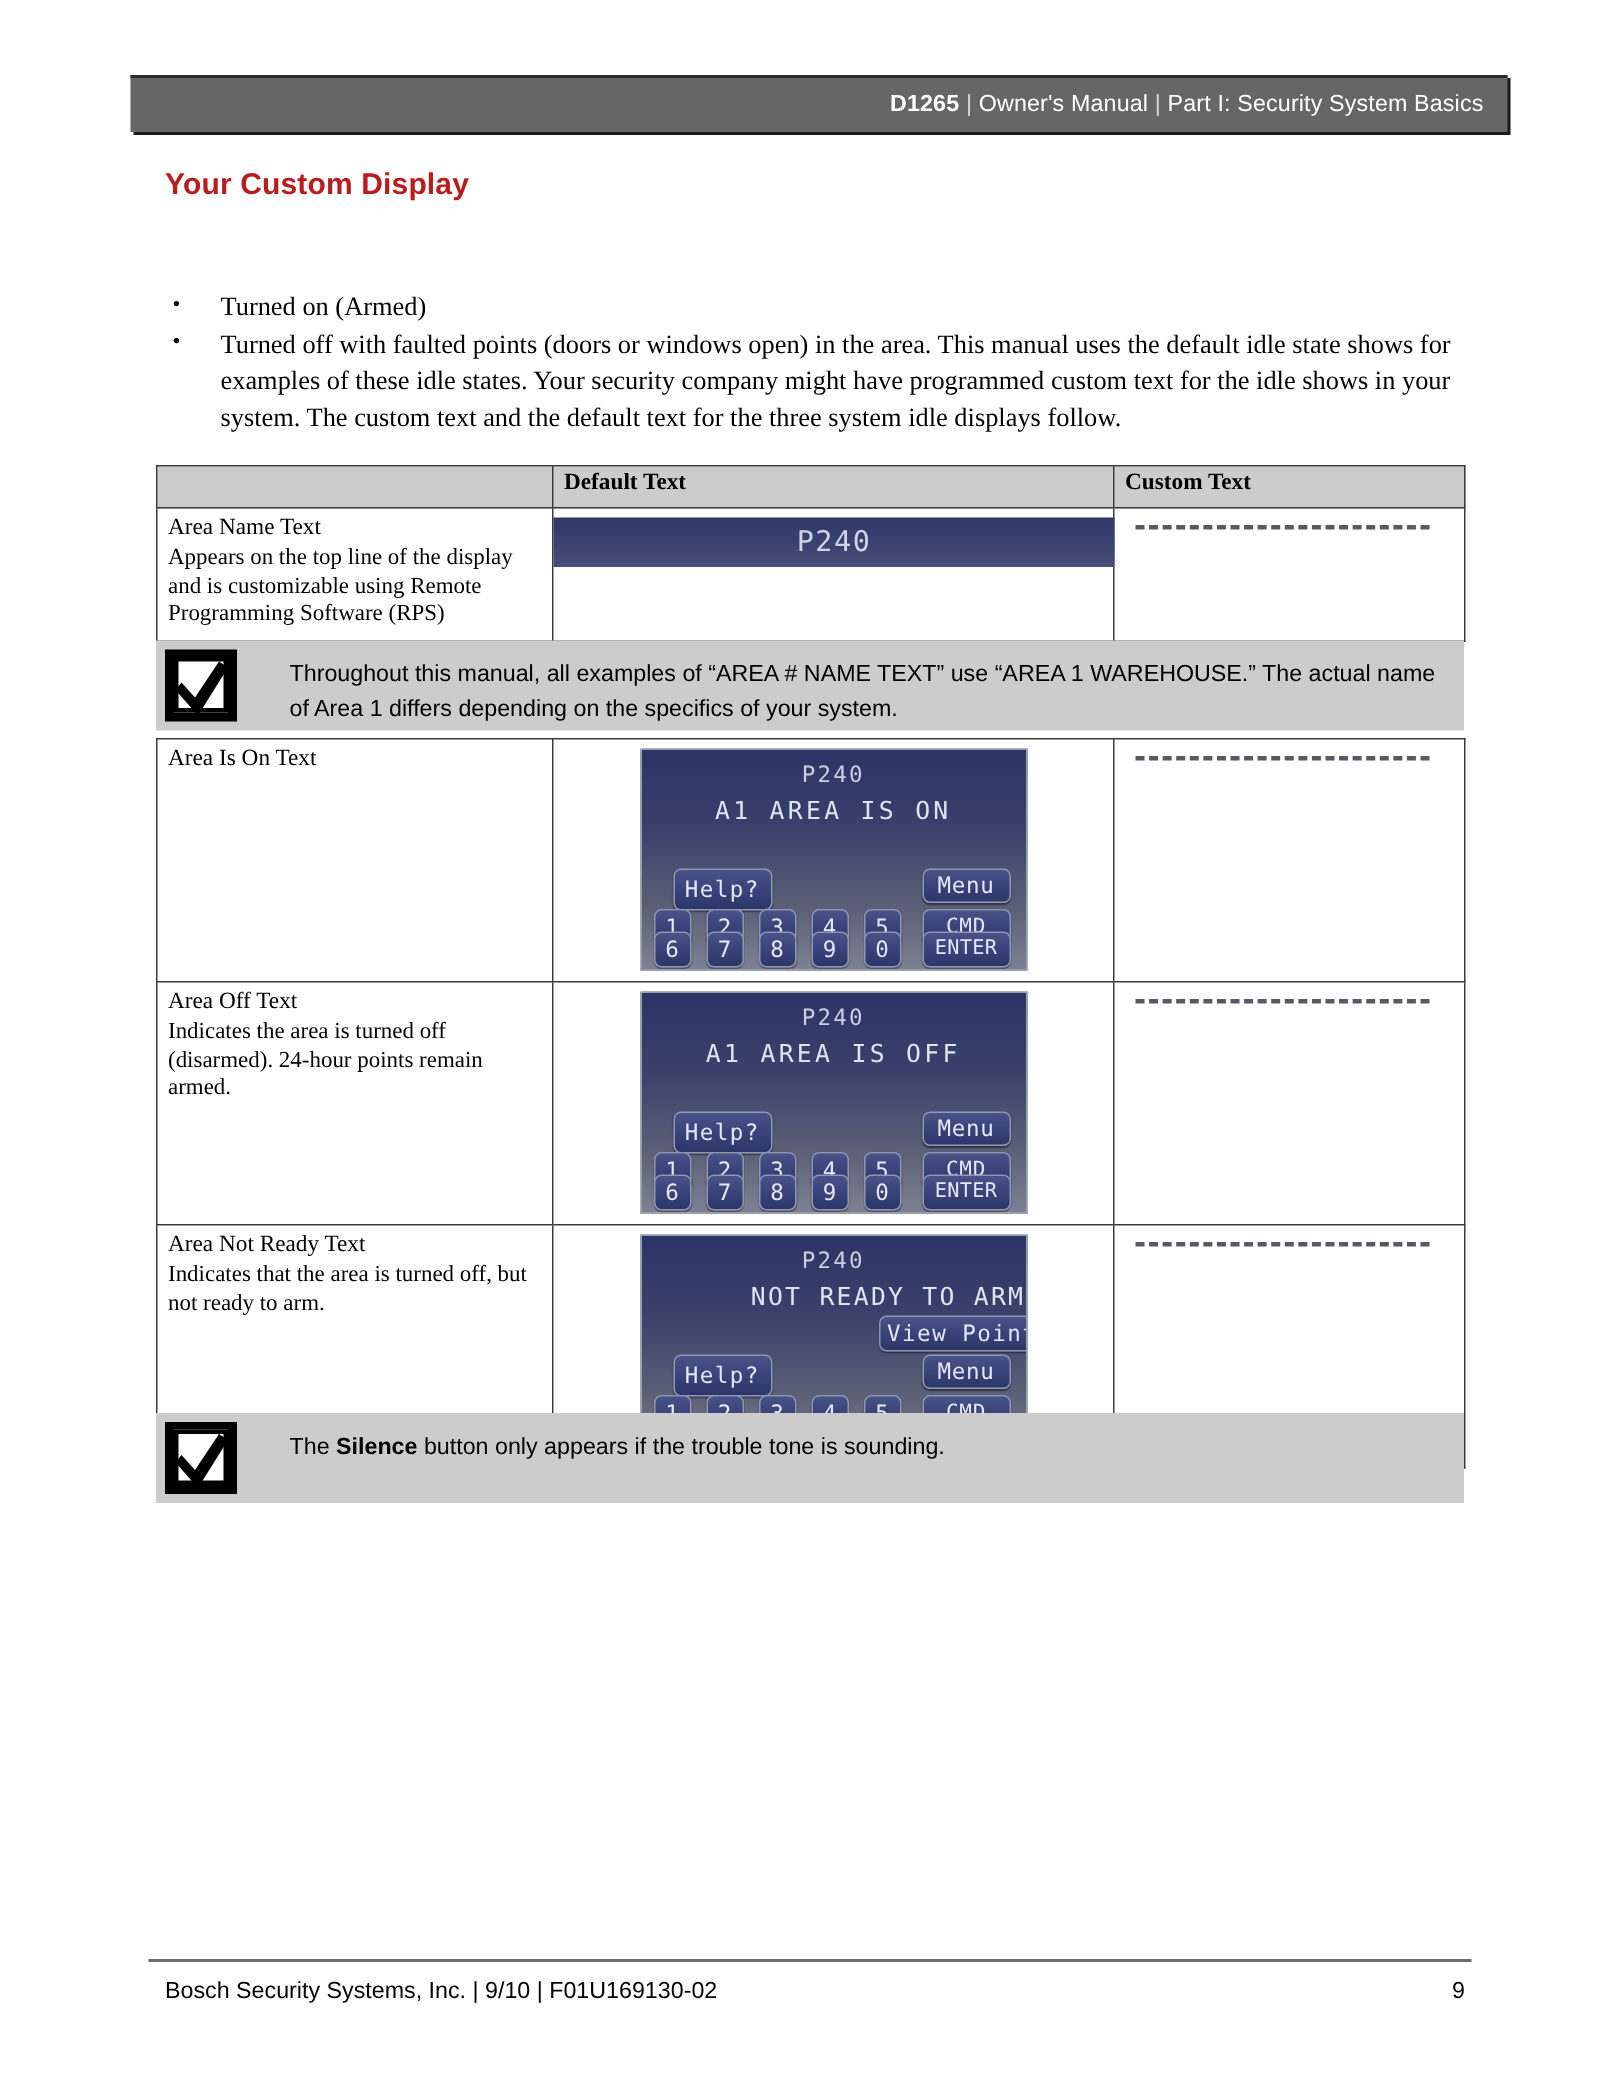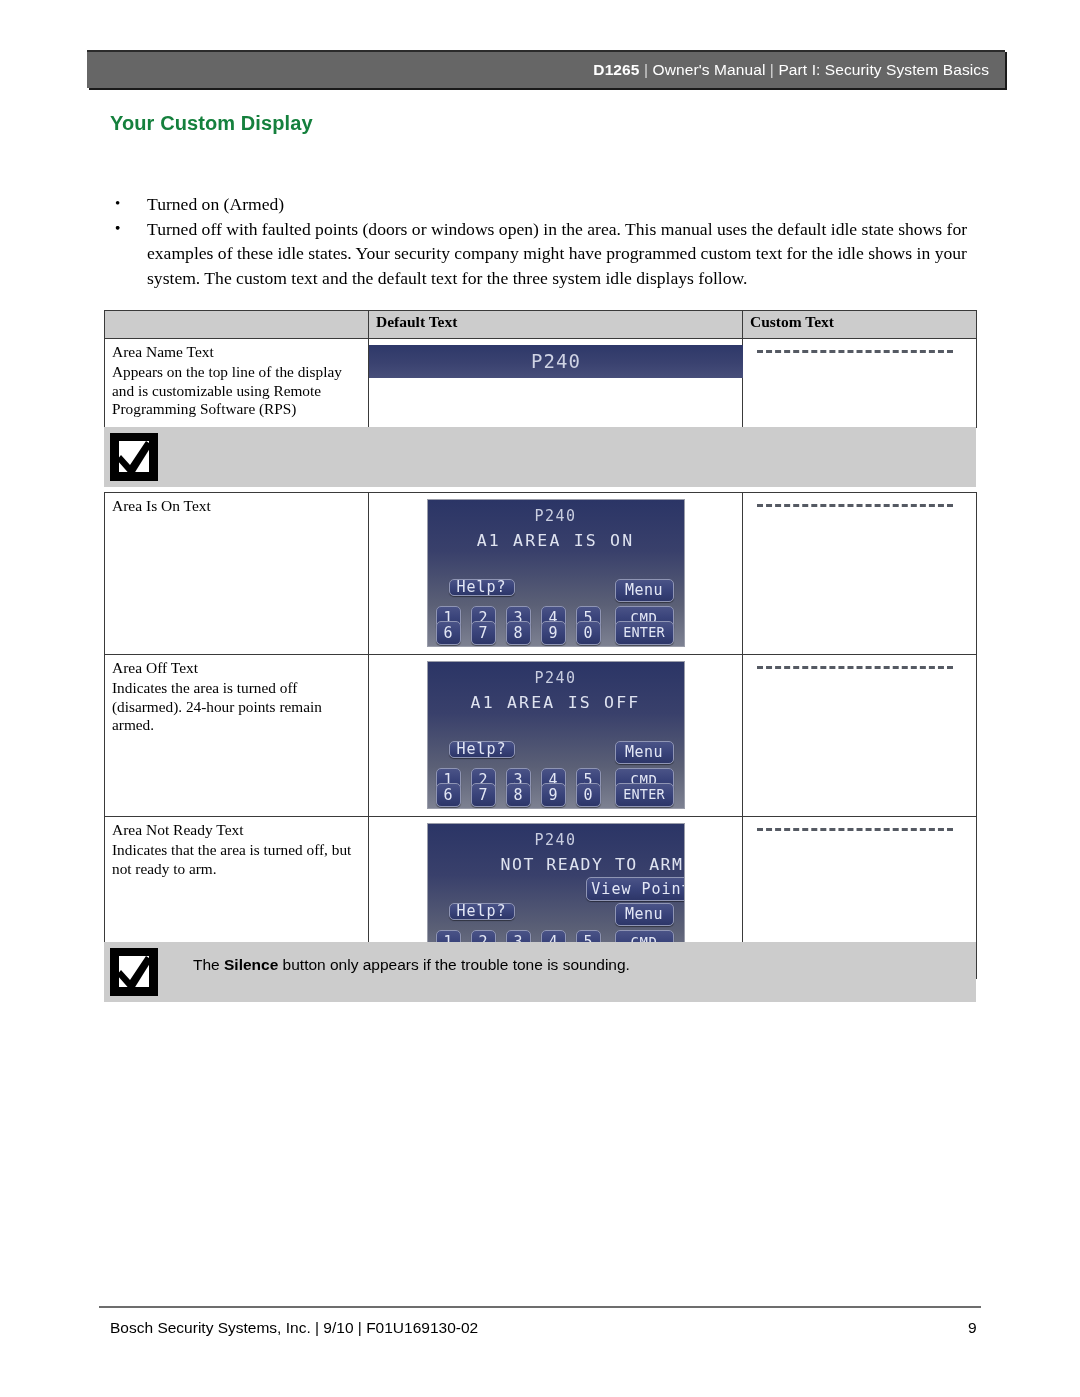--- a/index.html
+++ b/index.html
@@ -54,21 +54,21 @@
   }
 
   
   .section-title {
     position: absolute;
     left: 110px;
     top: 112px;
     font-family: "Liberation Sans", sans-serif;
     font-weight: bold;
     font-size: 20px;
-    color: #15803d;
+    color: #b91c1c;
     letter-spacing: 0.1px;
   }
 
   
   .intro {
     position: absolute;
     left: 111px;
     top: 144px;
     width: 876px;
     font-size: 17.6px;
@@ -208,21 +208,21 @@
     font-family: "DejaVu Sans Mono", monospace;
     text-align: center;
     box-shadow: 0 1px 1px rgba(0,0,0,0.45);
     box-sizing: border-box;
     line-height: 1;
     display: flex;
     align-items: center;
     justify-content: center;
   }
   .kbtn.num { width: 25px; height: 24px; font-size: 15px; }
-  .kbtn.help { width: 66px; height: 17px; font-size: 15px; letter-spacing: 1px; }
+  .kbtn.help { width: 66px; height: 28px; font-size: 15px; letter-spacing: 1px; }
   .kbtn.menu { width: 59px; height: 23px; font-size: 15px; letter-spacing: 0.5px; }
   .kbtn.cmd  { width: 59px; height: 24px; font-size: 14px; letter-spacing: 0.5px; }
   .kbtn.enter{ width: 59px; height: 24px; font-size: 13.5px; letter-spacing: 0.2px; }
   .kbtn.viewpoints { width: 122px; height: 24px; font-size: 15px; letter-spacing: 1px; }
 
   
   .notice {
     position: absolute;
     background: #cccccc;
     box-sizing: border-box;
@@ -350,20 +350,21 @@
   </tbody>
     </table>
 
   <div class="notice" style="left:104px; top:427px; width:872px; height:60px;">
     <div class="notice-icon">
       <div class="inner"></div>
       <svg viewBox="0 0 46 46">
         <path d="M 9 19 L 18 29 L 34 5 L 40 9 L 20 41 L 5 24 Z" fill="#000000"></path>
       </svg>
     </div>
+    <div class="notice-text">Throughout this manual, all examples of “AREA # NAME TEXT” use “AREA 1 WAREHOUSE.” The actual name of Area 1 differs depending on the specifics of your system.</div>
   </div>
 
   <table class="tbl" id="table-two" style="left:104px; top:492px; width:872px;">
     <colgroup>
       <col class="col-a">
         <col class="col-b">
         <col class="col-c">
     </colgroup>
 
     <tbody>

